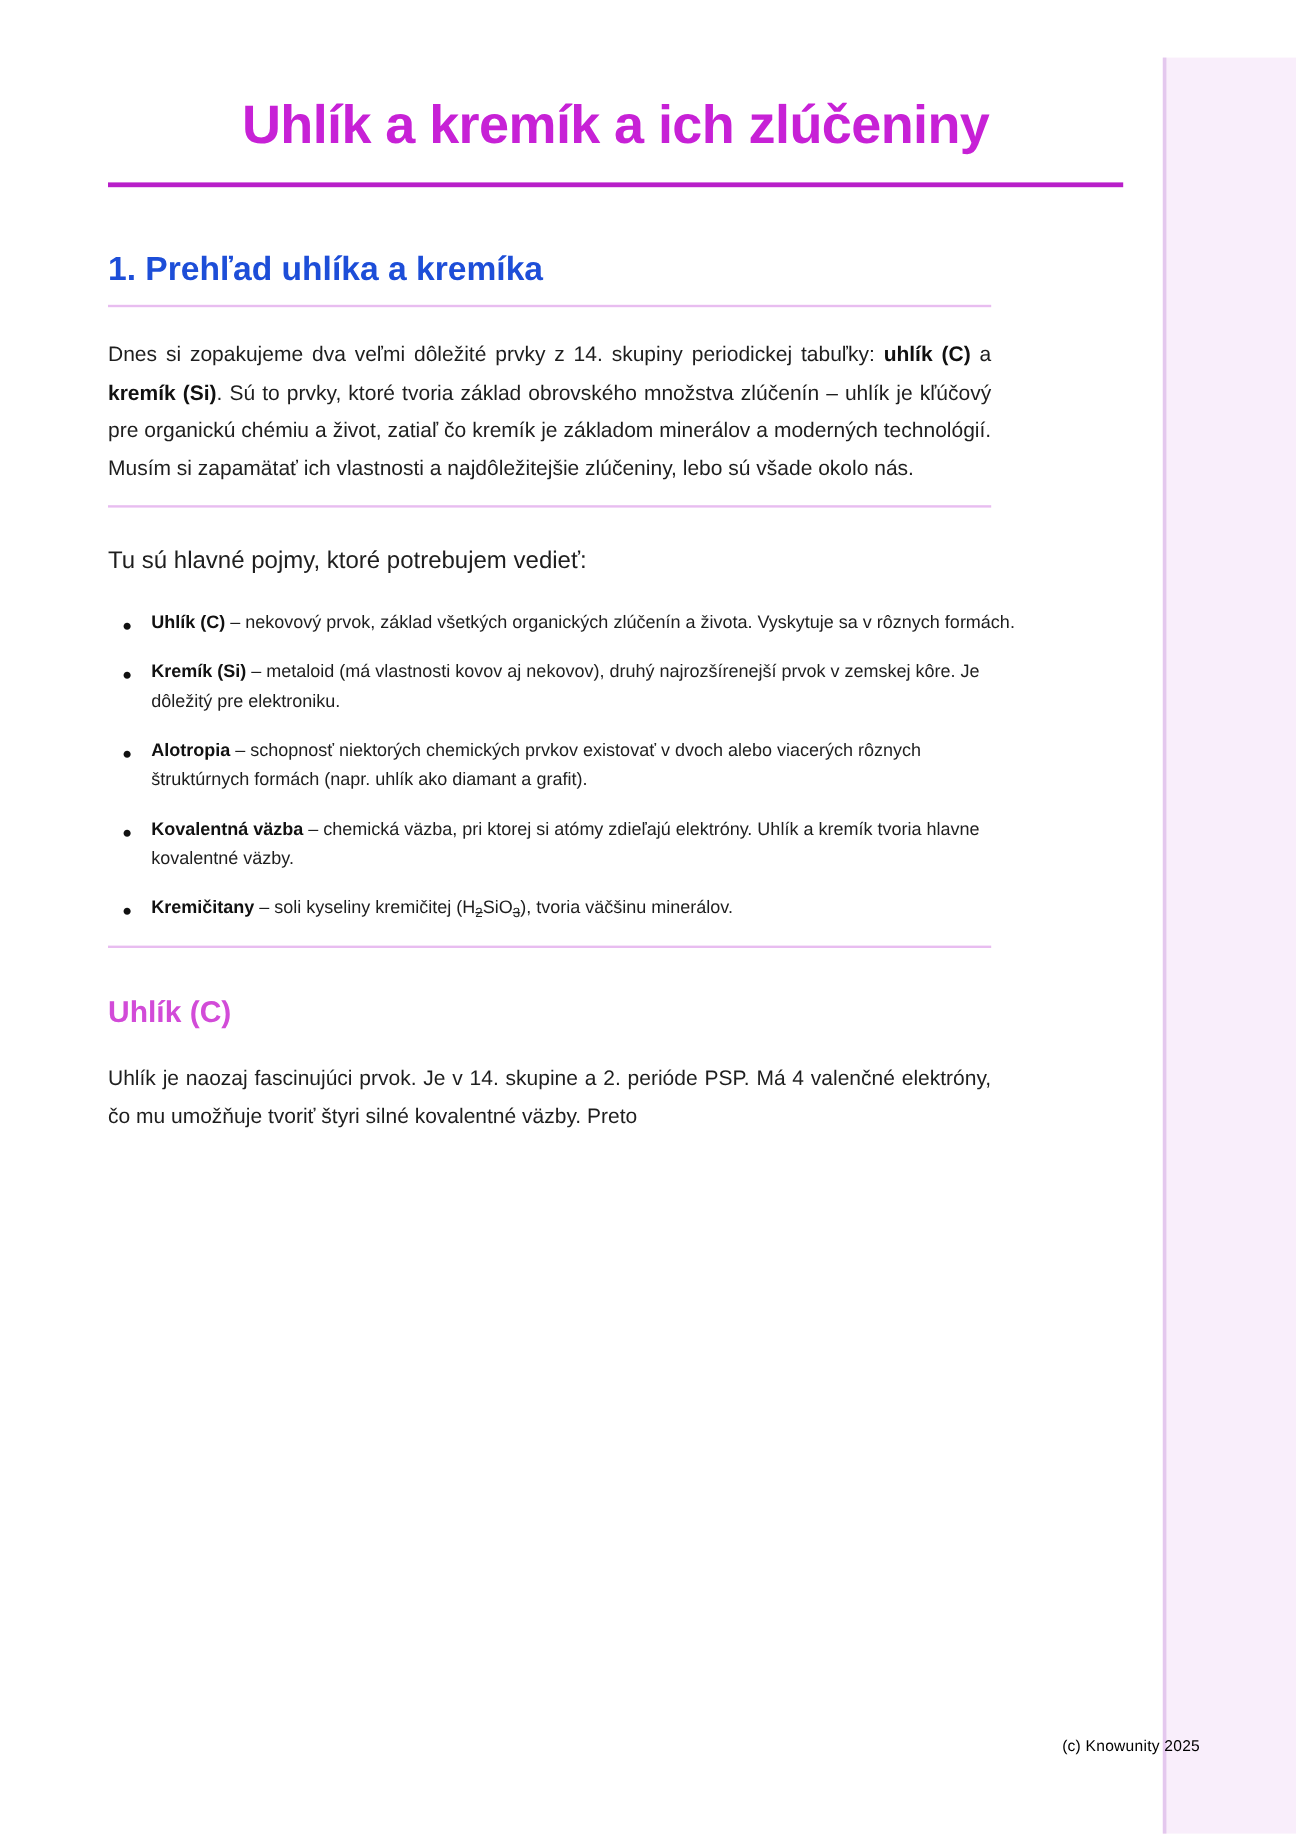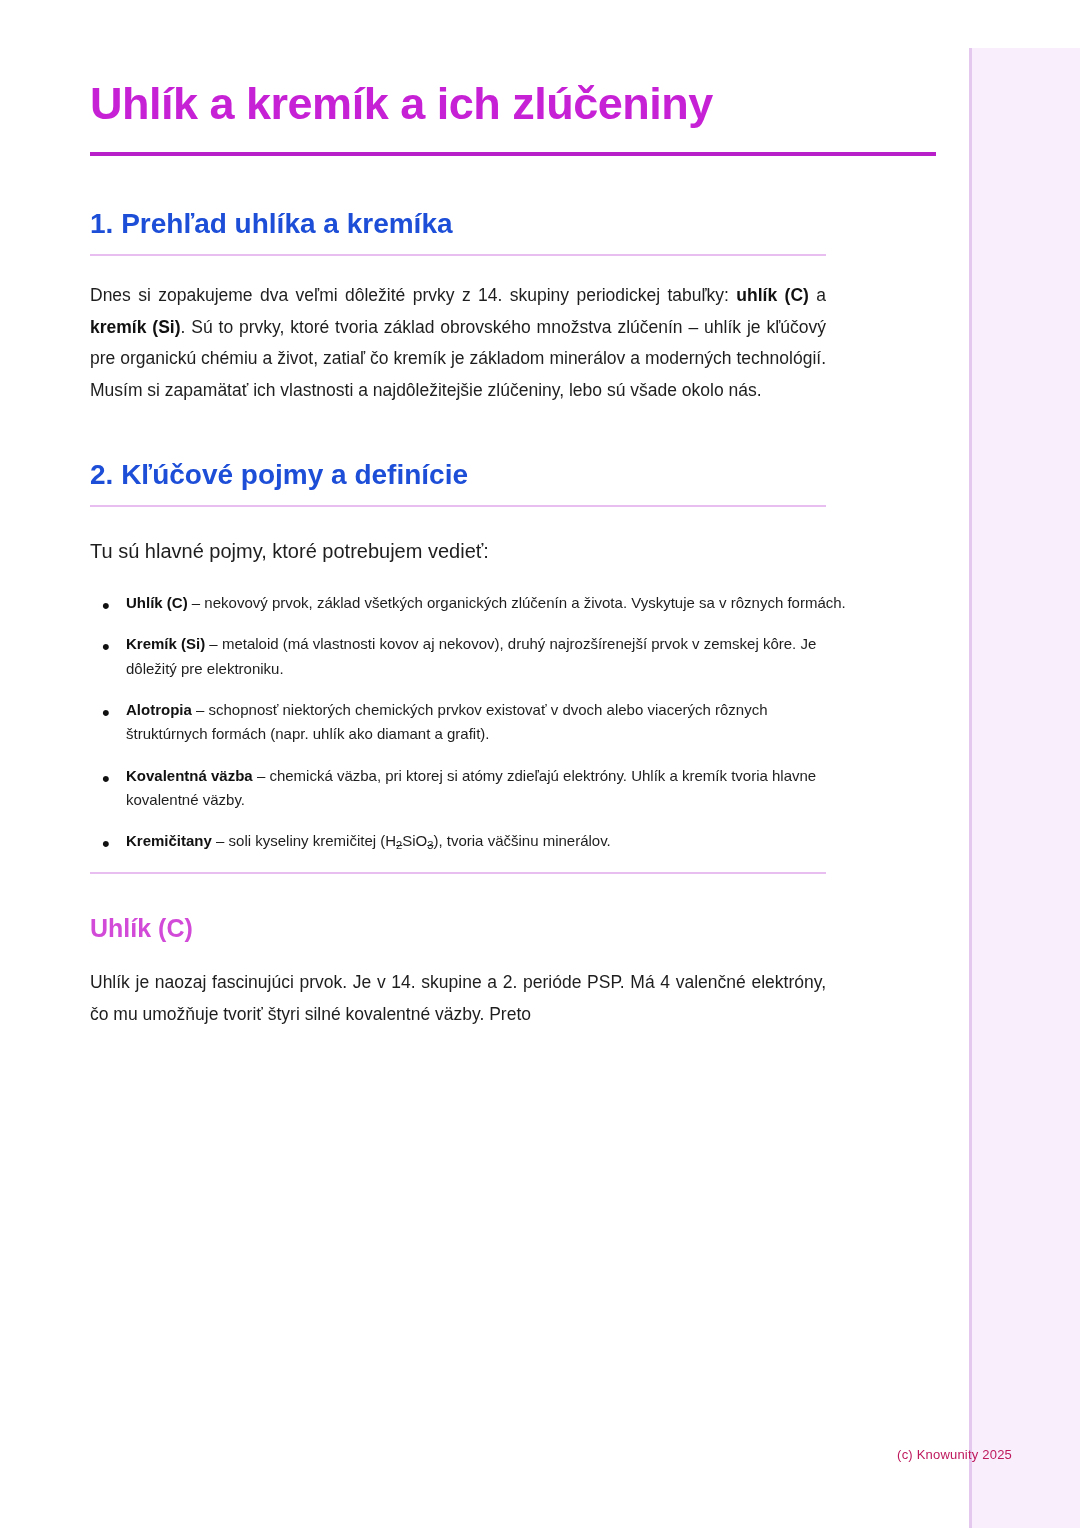--- a/index.html
+++ b/index.html
@@ -37,20 +37,21 @@
     top: 78px;
     width: 846px;
   }
   h1.doc-title {
     font-size: 45px;
     line-height: 1.15;
     font-weight: bold;
     color: #c721d6;
     margin: 0 0 4px 0;
     letter-spacing: -0.5px;
+    text-align: center;
   }
   .title-rule {
     height: 4px;
     background: #b81fc9;
     margin-top: 22px;
     width: 846px;
   }
   h2.section-title {
     font-size: 28px;
     font-weight: bold;
@@ -112,24 +113,24 @@
     color: #111111;
   }
   .sub {
     font-size: 0.74em;
     vertical-align: -0.25em;
     text-decoration: line-through;
     text-decoration-thickness: 1px;
   }
   .watermark {
     position: absolute;
-    right: 68px;
+    right: 80px;
     bottom: 66px;
     font-size: 13px;
-    color: #be185d;
+    color: #000000;
     letter-spacing: 0.2px;
   }
 </style>
 </head>
 <body>
 
 <div class="page">
 
   <div class="side-strip"></div>
 
@@ -137,21 +138,20 @@
 
     <h1 class="doc-title">Uhlík a kremík a ich zlúčeniny</h1>
     <div class="title-rule"></div>
 
     <h2 class="section-title">1. Prehľad uhlíka a kremíka</h2>
     <div class="section-rule"></div>
     <p class="body-text">
       <span>Dnes si zopakujeme dva veľmi dôležité prvky z 14. skupiny periodickej tabuľky: </span><b>uhlík (C)</b><span> a </span><b>kremík (Si)</b><span>. Sú to prvky, ktoré tvoria základ obrovského množstva zlúčenín – uhlík je kľúčový pre organickú chémiu a život, zatiaľ čo kremík je základom minerálov a moderných technológií. Musím si zapamätať ich vlastnosti a najdôležitejšie zlúčeniny, lebo sú všade okolo nás.</span>
     </p>
 
-    <h2 class="section-title">2. Kľúčové pojmy a definície</h2>
     <div class="section-rule"></div>
     <p class="lead-text">Tu sú hlavné pojmy, ktoré potrebujem vedieť:</p>
 
     <ul class="terms">
       <li>
         <b>Uhlík (C)</b><span> – nekovový prvok, základ všetkých organických zlúčenín a života. Vyskytuje sa v rôznych formách.</span>
       </li>
       <li>
         <b>Kremík (Si)</b><span> – metaloid (má vlastnosti kovov aj nekovov), druhý najrozšírenejší prvok v zemskej kôre. Je dôležitý pre elektroniku.</span>
       </li>

